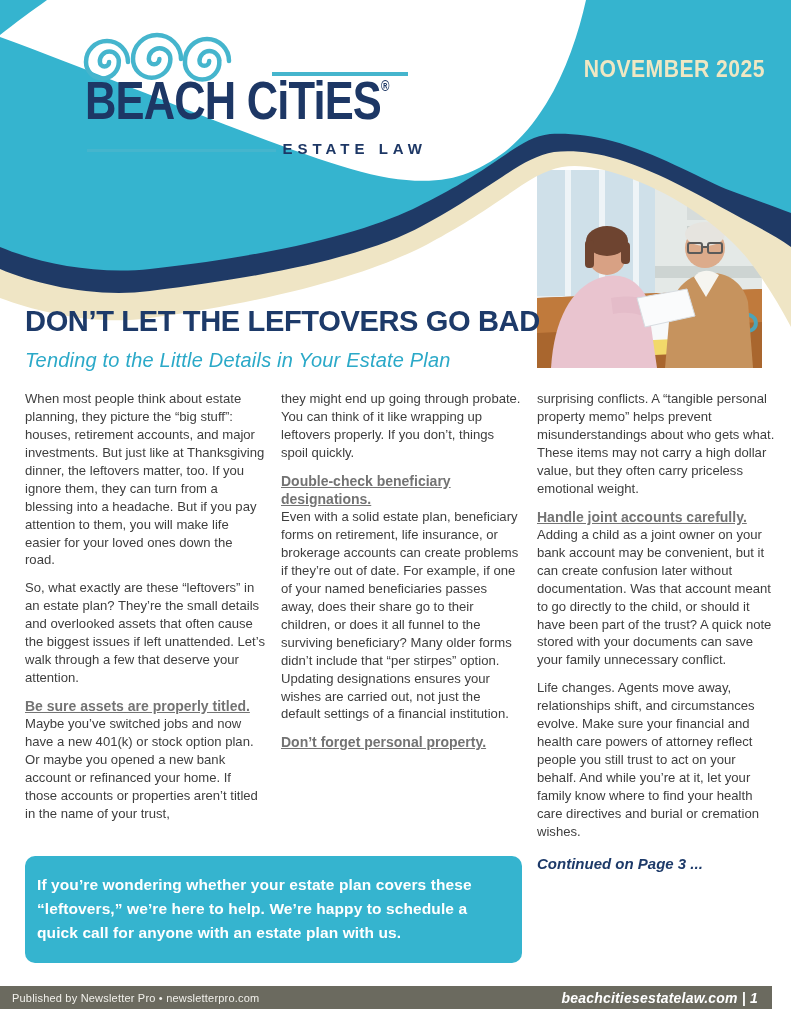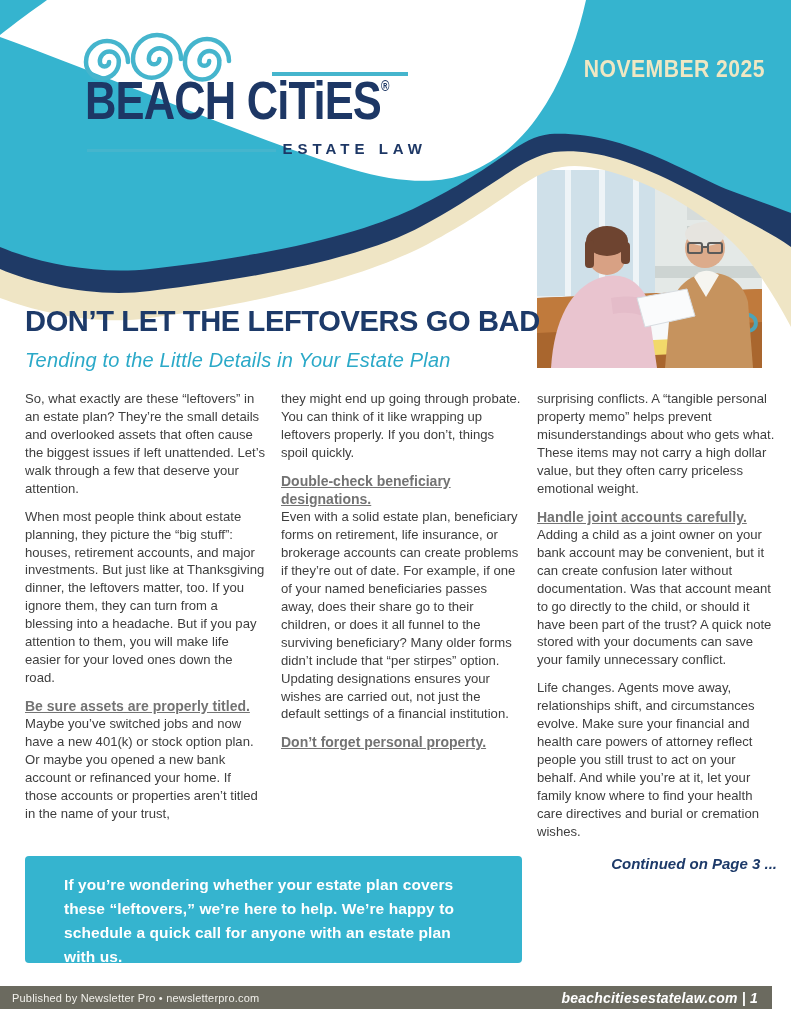--- a/index.html
+++ b/index.html
@@ -25,25 +25,25 @@
   .headline{position:absolute;left:25px;top:304px;font-size:30px;font-weight:700;color:#1d3a69;
     letter-spacing:-.4px;transform:scaleX(.97);transform-origin:left;white-space:nowrap;}
   .subtitle{position:absolute;left:25px;top:349px;font-size:20px;font-style:italic;color:#2ba9c8;
     letter-spacing:.2px;white-space:nowrap;}
 
   
   .columns{position:absolute;left:25px;top:390px;width:752px;display:flex;gap:16px;}
   .col{width:240px;}
   .col p{margin:0 0 10px 0;font-size:13.1px;line-height:1.37;color:#3e3e3e;}
   .col h4{margin:0;font-size:14px;line-height:1.3;font-weight:700;color:#737373;text-decoration:underline;}
-  .continued{margin-top:14px;text-align:right;font-size:15px;font-weight:700;font-style:italic;color:#1d3a69;}
+  .continued{margin-top:14px;font-size:15px;font-weight:700;font-style:italic;color:#1d3a69;}
 
   
   .callout{position:absolute;left:25px;top:856px;width:497px;height:107px;background:#35b4cf;
-    box-sizing:border-box;padding:17px 39px;border-radius:4px;}
+    box-sizing:border-box;padding:17px 12px;border-radius:10px;}
   .callout p{margin:0;color:#ffffff;font-size:15.5px;font-weight:700;line-height:1.55;letter-spacing:.1px;}
 
   
   .footer{position:absolute;left:0;top:986px;width:772px;height:23px;background:#6b6a5f;
     display:flex;justify-content:space-between;align-items:center;box-sizing:border-box;padding:0 14px 0 12px;}
   .footer .f-left{color:#f2f1ec;font-size:11px;letter-spacing:.2px;}
   .footer .f-right{color:#ffffff;font-size:14px;font-weight:700;letter-spacing:.2px;font-style:italic;}
 </style>
 </head>
 <body>
@@ -142,22 +142,22 @@
       <div class="logo-rule-bottom"></div>
       <div class="logo-tagline">ESTATE LAW</div>
     </div>
   </div>
 
   <div class="headline">DON’T LET THE LEFTOVERS GO BAD</div>
   <div class="subtitle">Tending to the Little Details in Your Estate Plan</div>
 
   <div class="columns">
     <div class="col">
+      <p>When most people think about estate planning, they picture the “big stuff”: houses, retirement accounts, and major investments. But just like at Thanksgiving dinner, the leftovers matter, too. If you ignore them, they can turn from a blessing into a headache. But if you pay attention to them, you will make life easier for your loved ones down the road.</p>
       <p>So, what exactly are these “leftovers” in an estate plan? They’re the small details and overlooked assets that often cause the biggest issues if left unattended. Let’s walk through a few that deserve your attention.</p>
-      <p>When most people think about estate planning, they picture the “big stuff”: houses, retirement accounts, and major investments. But just like at Thanksgiving dinner, the leftovers matter, too. If you ignore them, they can turn from a blessing into a headache. But if you pay attention to them, you will make life easier for your loved ones down the road.</p>
       <h4>Be sure assets are properly titled.</h4>
       <p>Maybe you’ve switched jobs and now have a new 401(k) or stock option plan. Or maybe you opened a new bank account or refinanced your home. If those accounts or properties aren’t titled in the name of your trust,</p>
     </div>
     <div class="col">
       <p>they might end up going through probate. You can think of it like wrapping up leftovers properly. If you don’t, things spoil quickly.</p>
       <h4>Double-check beneficiary designations.</h4>
       <p>Even with a solid estate plan, beneficiary forms on retirement, life insurance, or brokerage accounts can create problems if they’re out of date. For example, if one of your named beneficiaries passes away, does their share go to their children, or does it all funnel to the surviving beneficiary? Many older forms didn’t include that “per stirpes” option. Updating designations ensures your wishes are carried out, not just the default settings of a financial institution.</p>
       <h4>Don’t forget personal property.</h4>
     </div>
     <div class="col">

